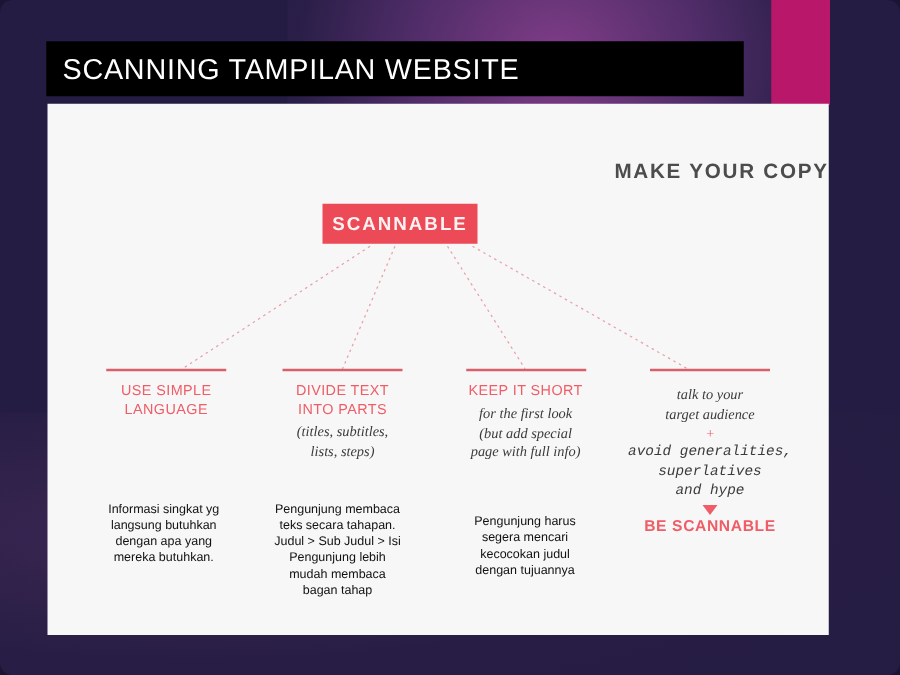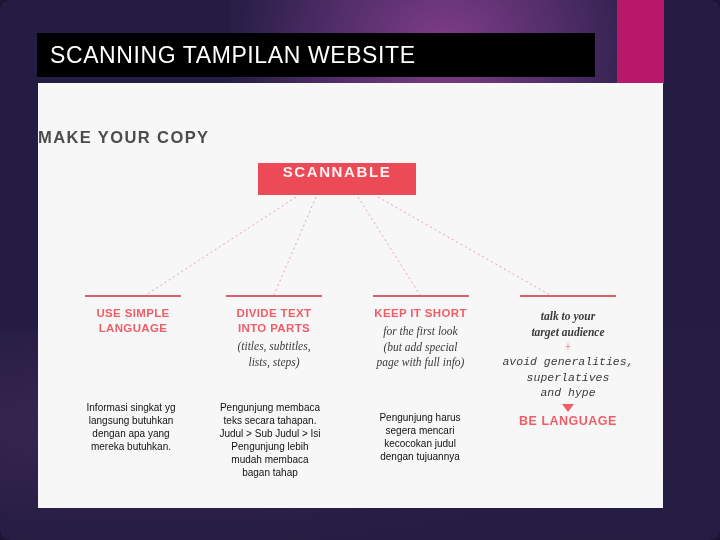--- a/index.html
+++ b/index.html
@@ -86,34 +86,35 @@
     height: 425px;
     background: #f7f7f8;
   }
 
   
   .info-head {
     position: absolute;
     left: 0;
     top: 45px;
     width: 100%;
-    text-align: left;
+    text-align: right;
     font-size: 16.5px;
     font-weight: bold;
     letter-spacing: 1.4px;
     color: #4c4c4c;
   }
   .badge {
     position: absolute;
     left: 220px;
     top: 80px;
-    width: 158px;
+    width: 124px;
     height: 32px;
     background: #ed4a57;
     display: flex;
+    align-items: center;
     justify-content: center;
   }
   .badge-text {
     color: #fdf1f1;
     font-size: 15px;
     font-weight: bold;
     letter-spacing: 1.6px;
   }
 
   .connectors {
@@ -132,21 +133,21 @@
     text-align: center;
   }
   .col-rule {
     height: 2px;
     background: #d9606a;
     margin: 0 auto 9px auto;
   }
   .col-title {
     color: #ef5d67;
     font-size: 11.5px;
-    font-weight: bold;
+    font-weight: normal;
     letter-spacing: 0.35px;
     line-height: 15px;
   }
   .col-sub {
     color: #3b3b3b;
     font-size: 11.5px;
     font-style: italic;
     font-family: "Liberation Serif", serif;
     line-height: 15.5px;
     margin-top: 3px;
@@ -237,32 +238,32 @@
       </div>
       <div class="col-sub">
         <div>for the first look</div>
         <div>(but add special</div>
         <div>page with full info)</div>
       </div>
     </div>
 
     <div class="col" style="left:455px; width:150px;">
       <div class="col-rule" style="width:96px;"></div>
-      <div class="col-sub" style="margin-top:12px;font-weight:bold;">
+      <div class="col-sub" style="margin-top:12px;">
         <div>talk to your</div>
         <div>target audience</div>
       </div>
       <div class="col-sub-red">+</div>
       <div class="col-sub" style="margin-top:0;font-family:Liberation Mono, monospace;">
         <div>avoid generalities,</div>
         <div>superlatives</div>
         <div>and hype</div>
       </div>
       <div class="tri"></div>
-      <div class="col-final">BE LANGUAGE</div>
+      <div class="col-final">BE SCANNABLE</div>
     </div>
 
     <div class="note" style="left:18px; top:318px; width:150px;">
       <div>Informasi singkat yg</div>
       <div>langsung  butuhkan</div>
       <div>dengan apa yang</div>
       <div>mereka butuhkan.</div>
     </div>
 
     <div class="note" style="left:152px; top:318px; width:160px;">

